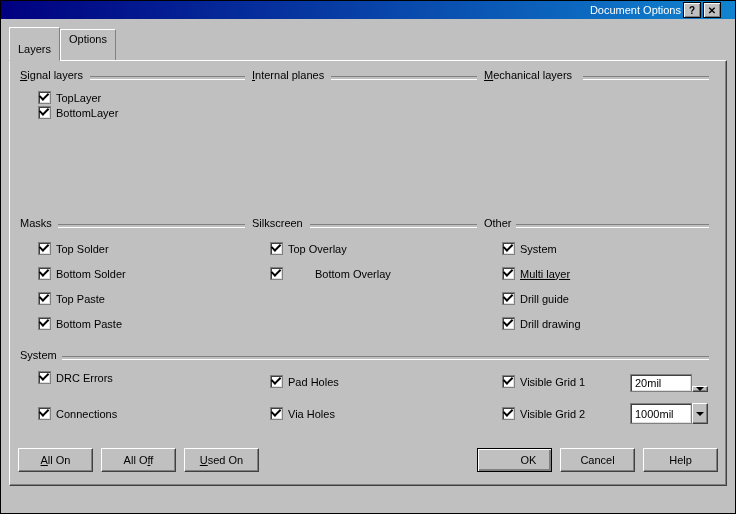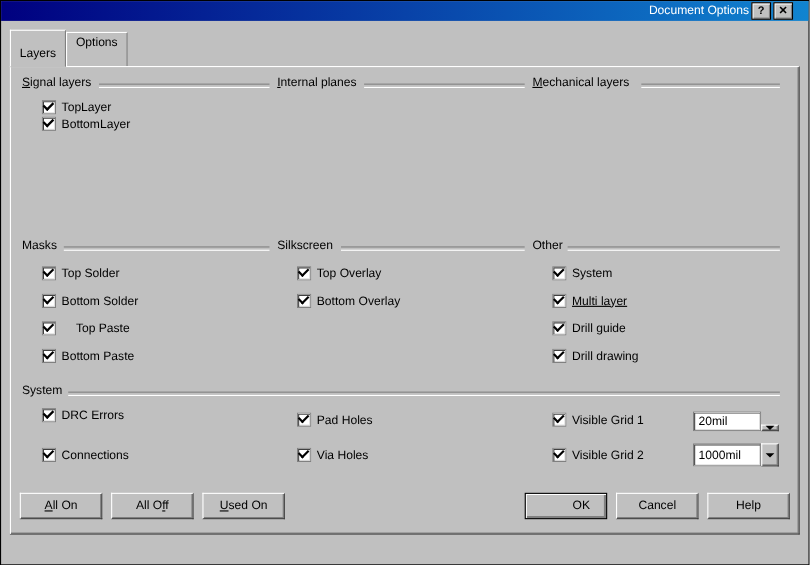--- a/index.html
+++ b/index.html
@@ -274,34 +274,34 @@
         <div class="grp-line" style="left:496px; top:155px; width:193px;"></div>
 
         <label class="chk" style="left:18px; top:173px;">
           <input type="checkbox" checked="" style="">
           <span>Top Solder</span>
         </label>
         <label class="chk" style="left:18px; top:198px;">
           <input type="checkbox" checked="" style="">
           <span>Bottom Solder</span>
         </label>
-        <label class="chk" style="left:18px; top:223px;gap:13px;">
+        <label class="chk" style="left:18px; top:223px;">
           <input type="checkbox" checked="" style="">
           <span>Top Paste</span>
         </label>
         <label class="chk" style="left:18px; top:248px;">
           <input type="checkbox" checked="" style="">
           <span>Bottom Paste</span>
         </label>
 
         <label class="chk" style="left:250px; top:173px;">
           <input type="checkbox" checked="" style="">
           <span>Top Overlay</span>
         </label>
-        <label class="chk" style="left:250px; top:198px;">
+        <label class="chk" style="left:250px; top:198px;gap:27px;">
           <input type="checkbox" checked="" style="">
           <span>Bottom Overlay</span>
         </label>
 
         <label class="chk" style="left:482px; top:173px;">
           <input type="checkbox" checked="" style="">
           <span>System</span>
         </label>
         <label class="chk" style="left:482px; top:198px;text-decoration:underline;">
           <input type="checkbox" checked="" style="">

